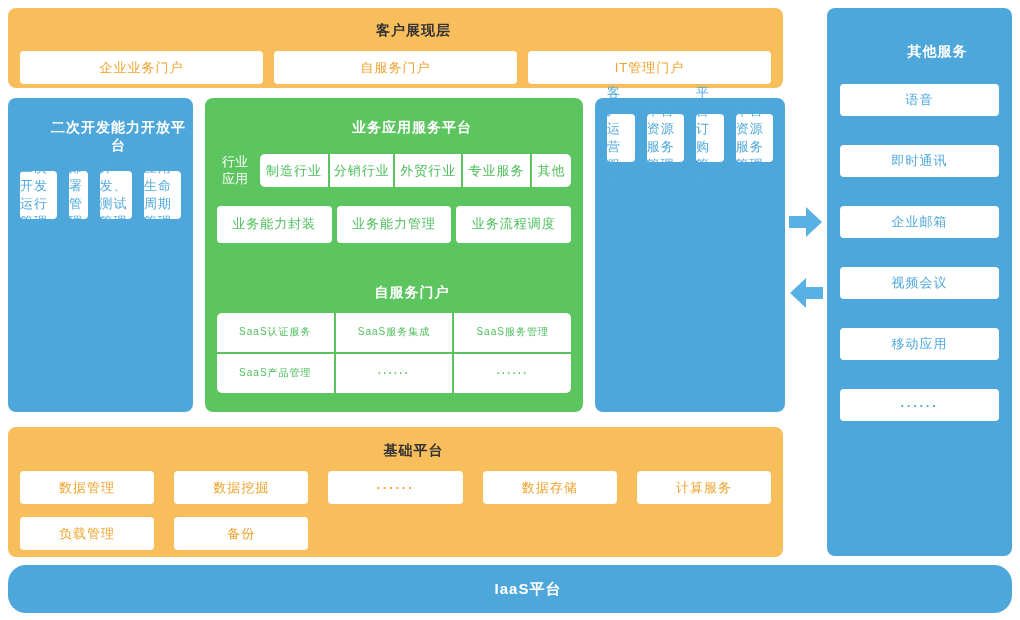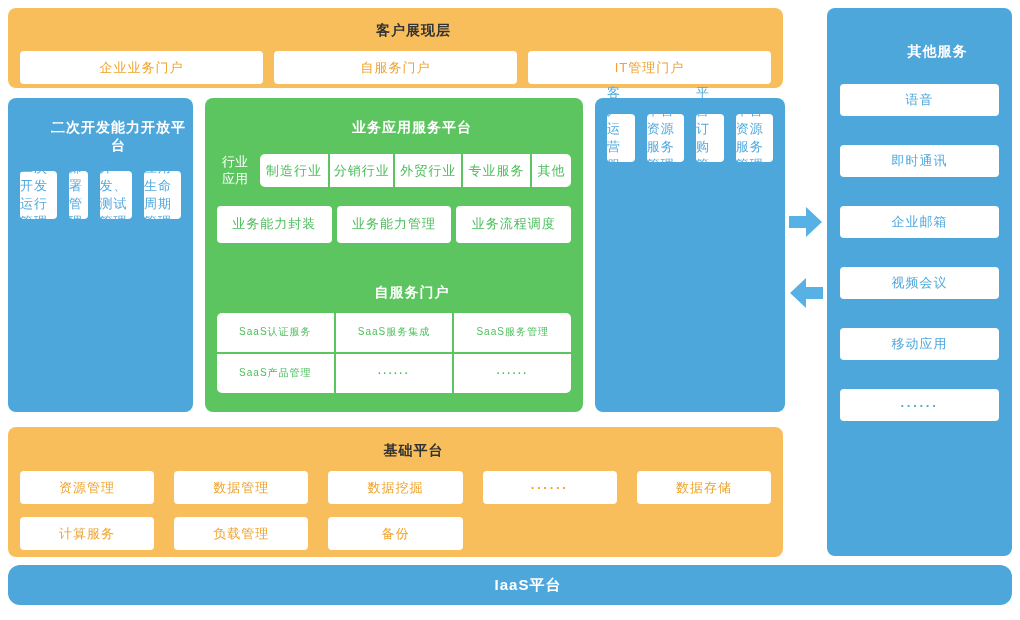--- a/index.html
+++ b/index.html
@@ -60,21 +60,21 @@
   .other-panel .wbox { height:32px; }
 
   
   .base-panel { left:8px; top:427px; width:775px; height:130px; }
   .base-panel .panel-title { padding-top:15px; }
   .base-grid { display:grid; grid-template-columns:repeat(5,1fr); gap:13px 20px;
                margin:11px 12px 0; }
   .base-grid .wbox { height:33px; }
 
   
-  .iaas-banner { left:8px; top:565px; width:1004px; height:40px; border-radius:12px;
+  .iaas-banner { left:8px; top:565px; width:1004px; height:48px; border-radius:18px;
                  display:flex; align-items:center; justify-content:center; }
   .iaas-banner .panel-title { font-size:15px; }
 
   
   .arrow { position:absolute; width:34px; height:32px; }
   .arrow-right { left:789px; top:206px; }
   .arrow-left  { left:789px; top:277px; }
 
   .dots { letter-spacing:2px; font-weight:bold; }
 </style>
@@ -147,21 +147,20 @@
       <div class="wbox blue-text">企业邮箱</div>
       <div class="wbox blue-text">视频会议</div>
       <div class="wbox blue-text">移动应用</div>
       <div class="wbox blue-text dots">······</div>
     </div>
   </div>
 
   <div class="panel orange base-panel">
     <div class="panel-title dark">基础平台</div>
     <div class="base-grid">
-      <div class="wbox orange-text">资源管理</div>
       <div class="wbox orange-text">数据管理</div>
       <div class="wbox orange-text">数据挖掘</div>
       <div class="wbox orange-text dots">······</div>
       <div class="wbox orange-text">数据存储</div>
       <div class="wbox orange-text">计算服务</div>
       <div class="wbox orange-text">负载管理</div>
       <div class="wbox orange-text">备份</div>
     </div>
   </div>
 

